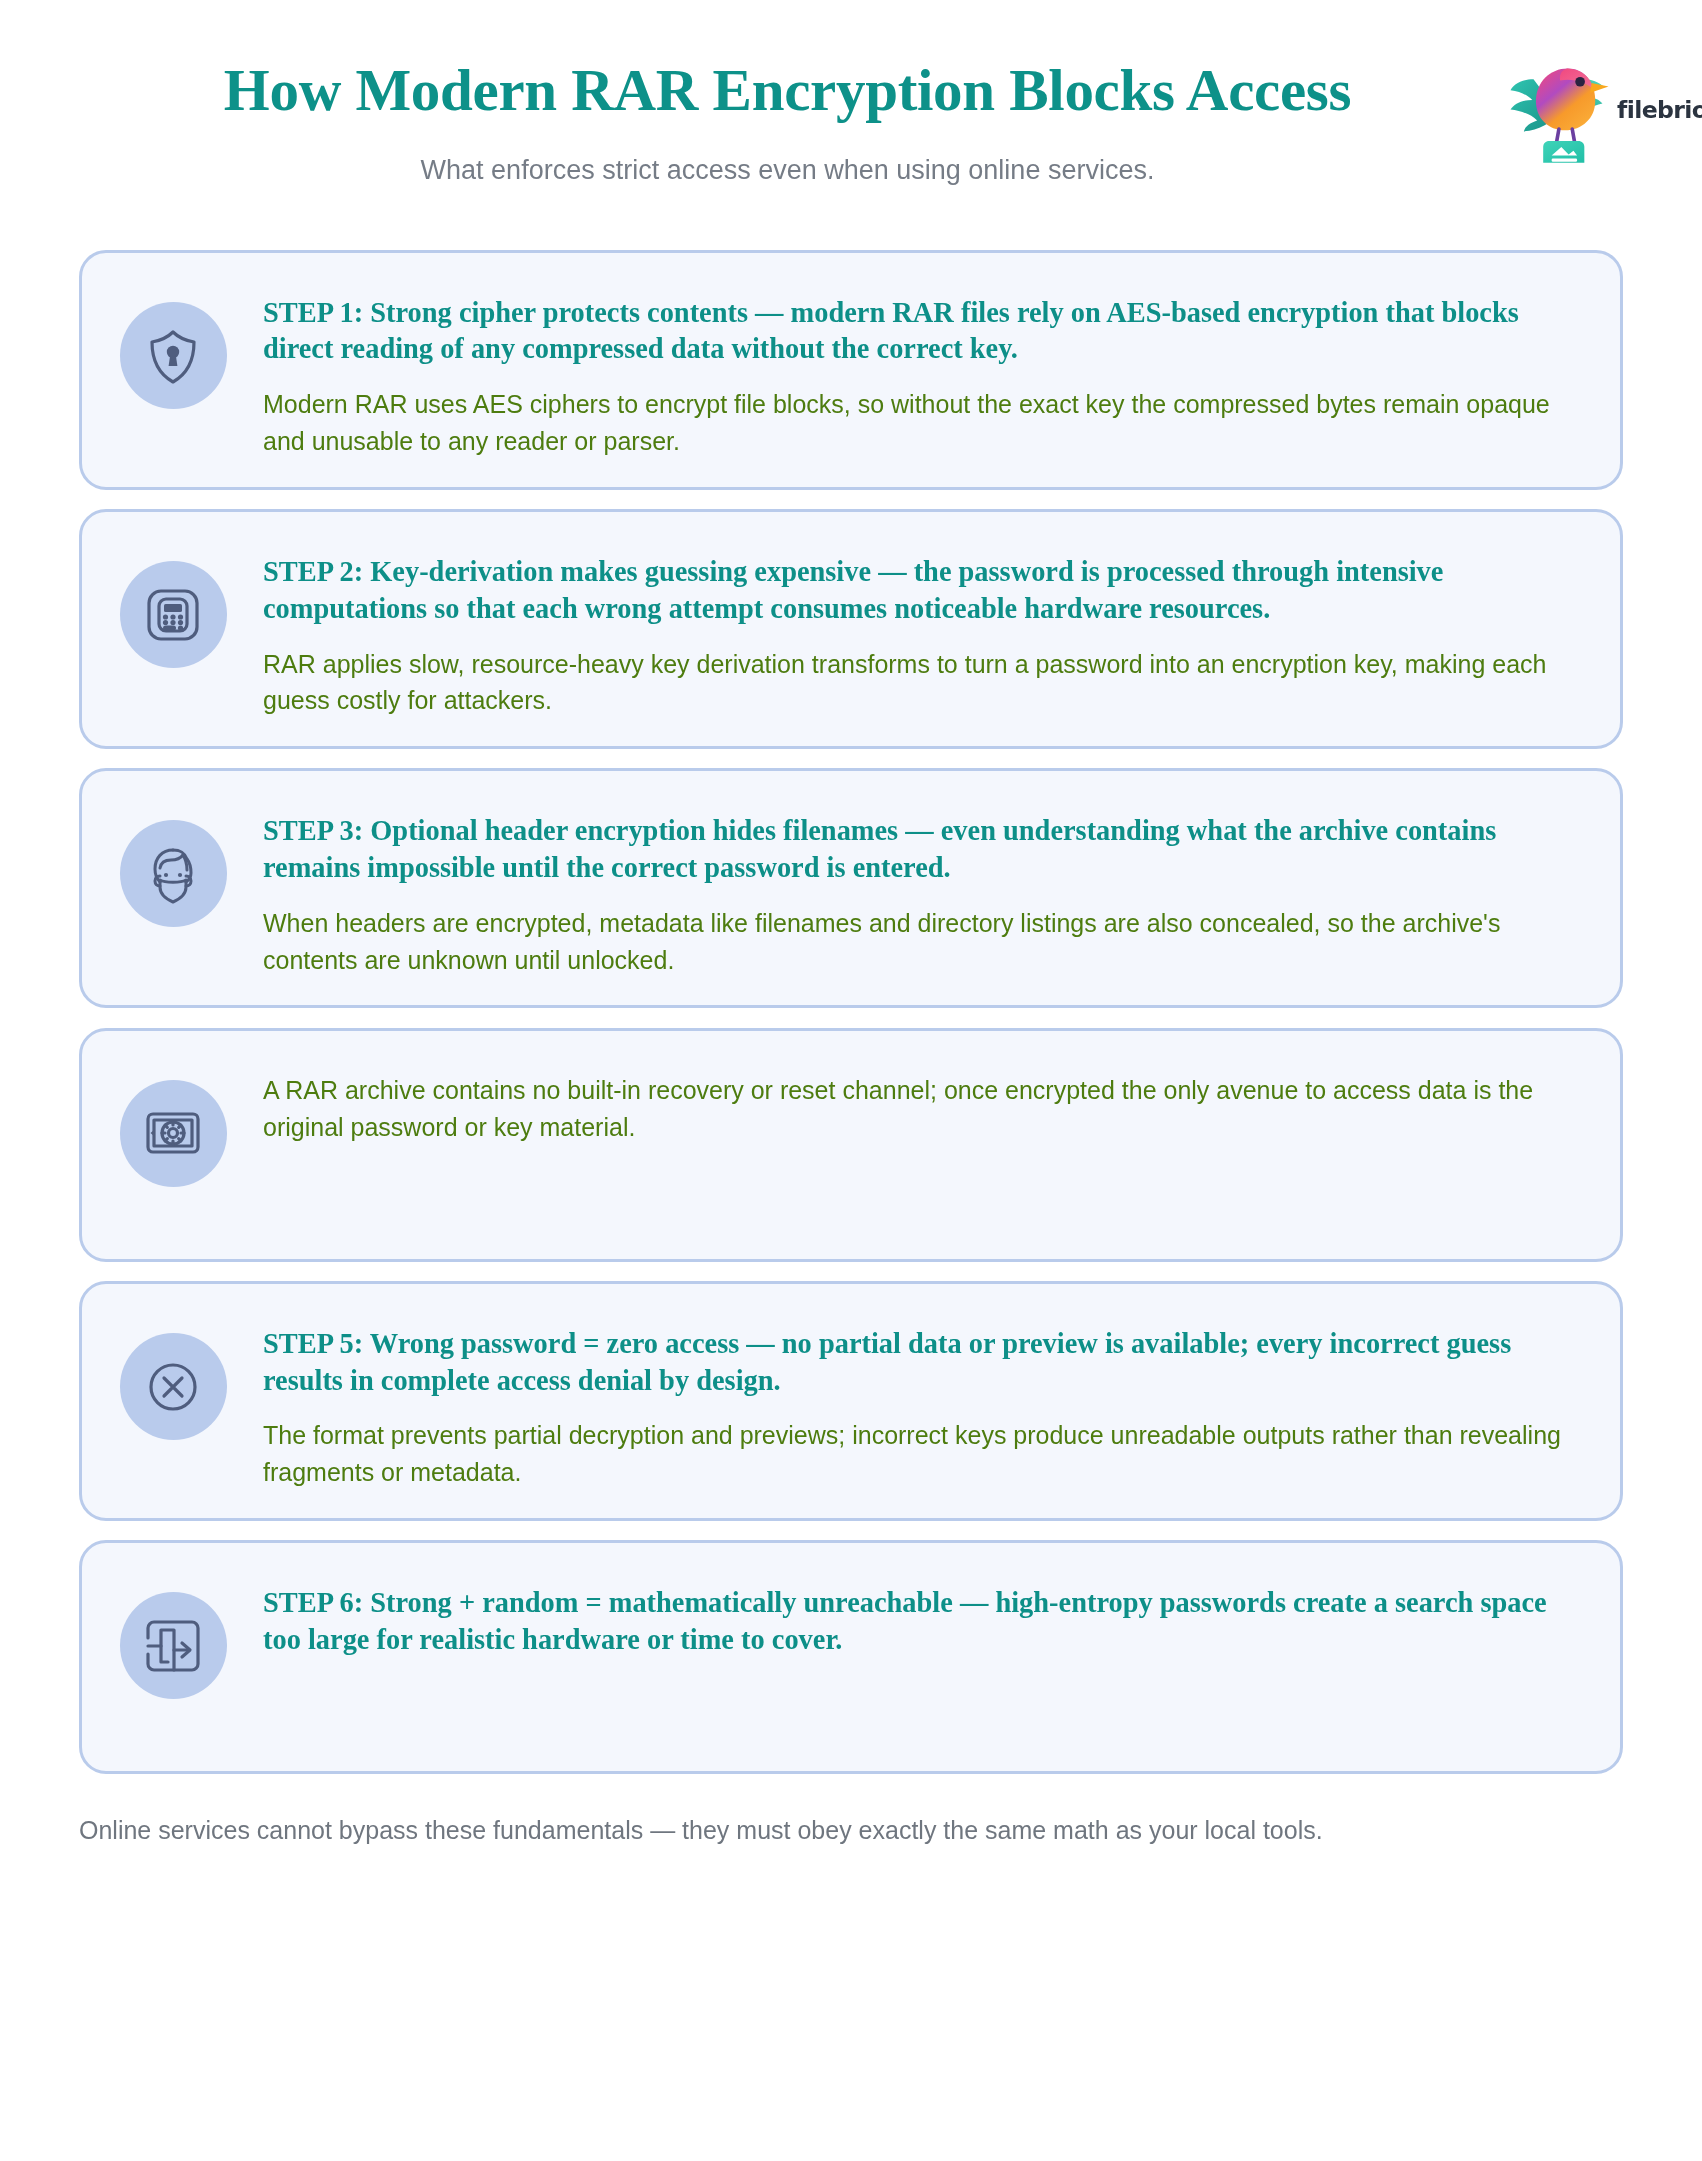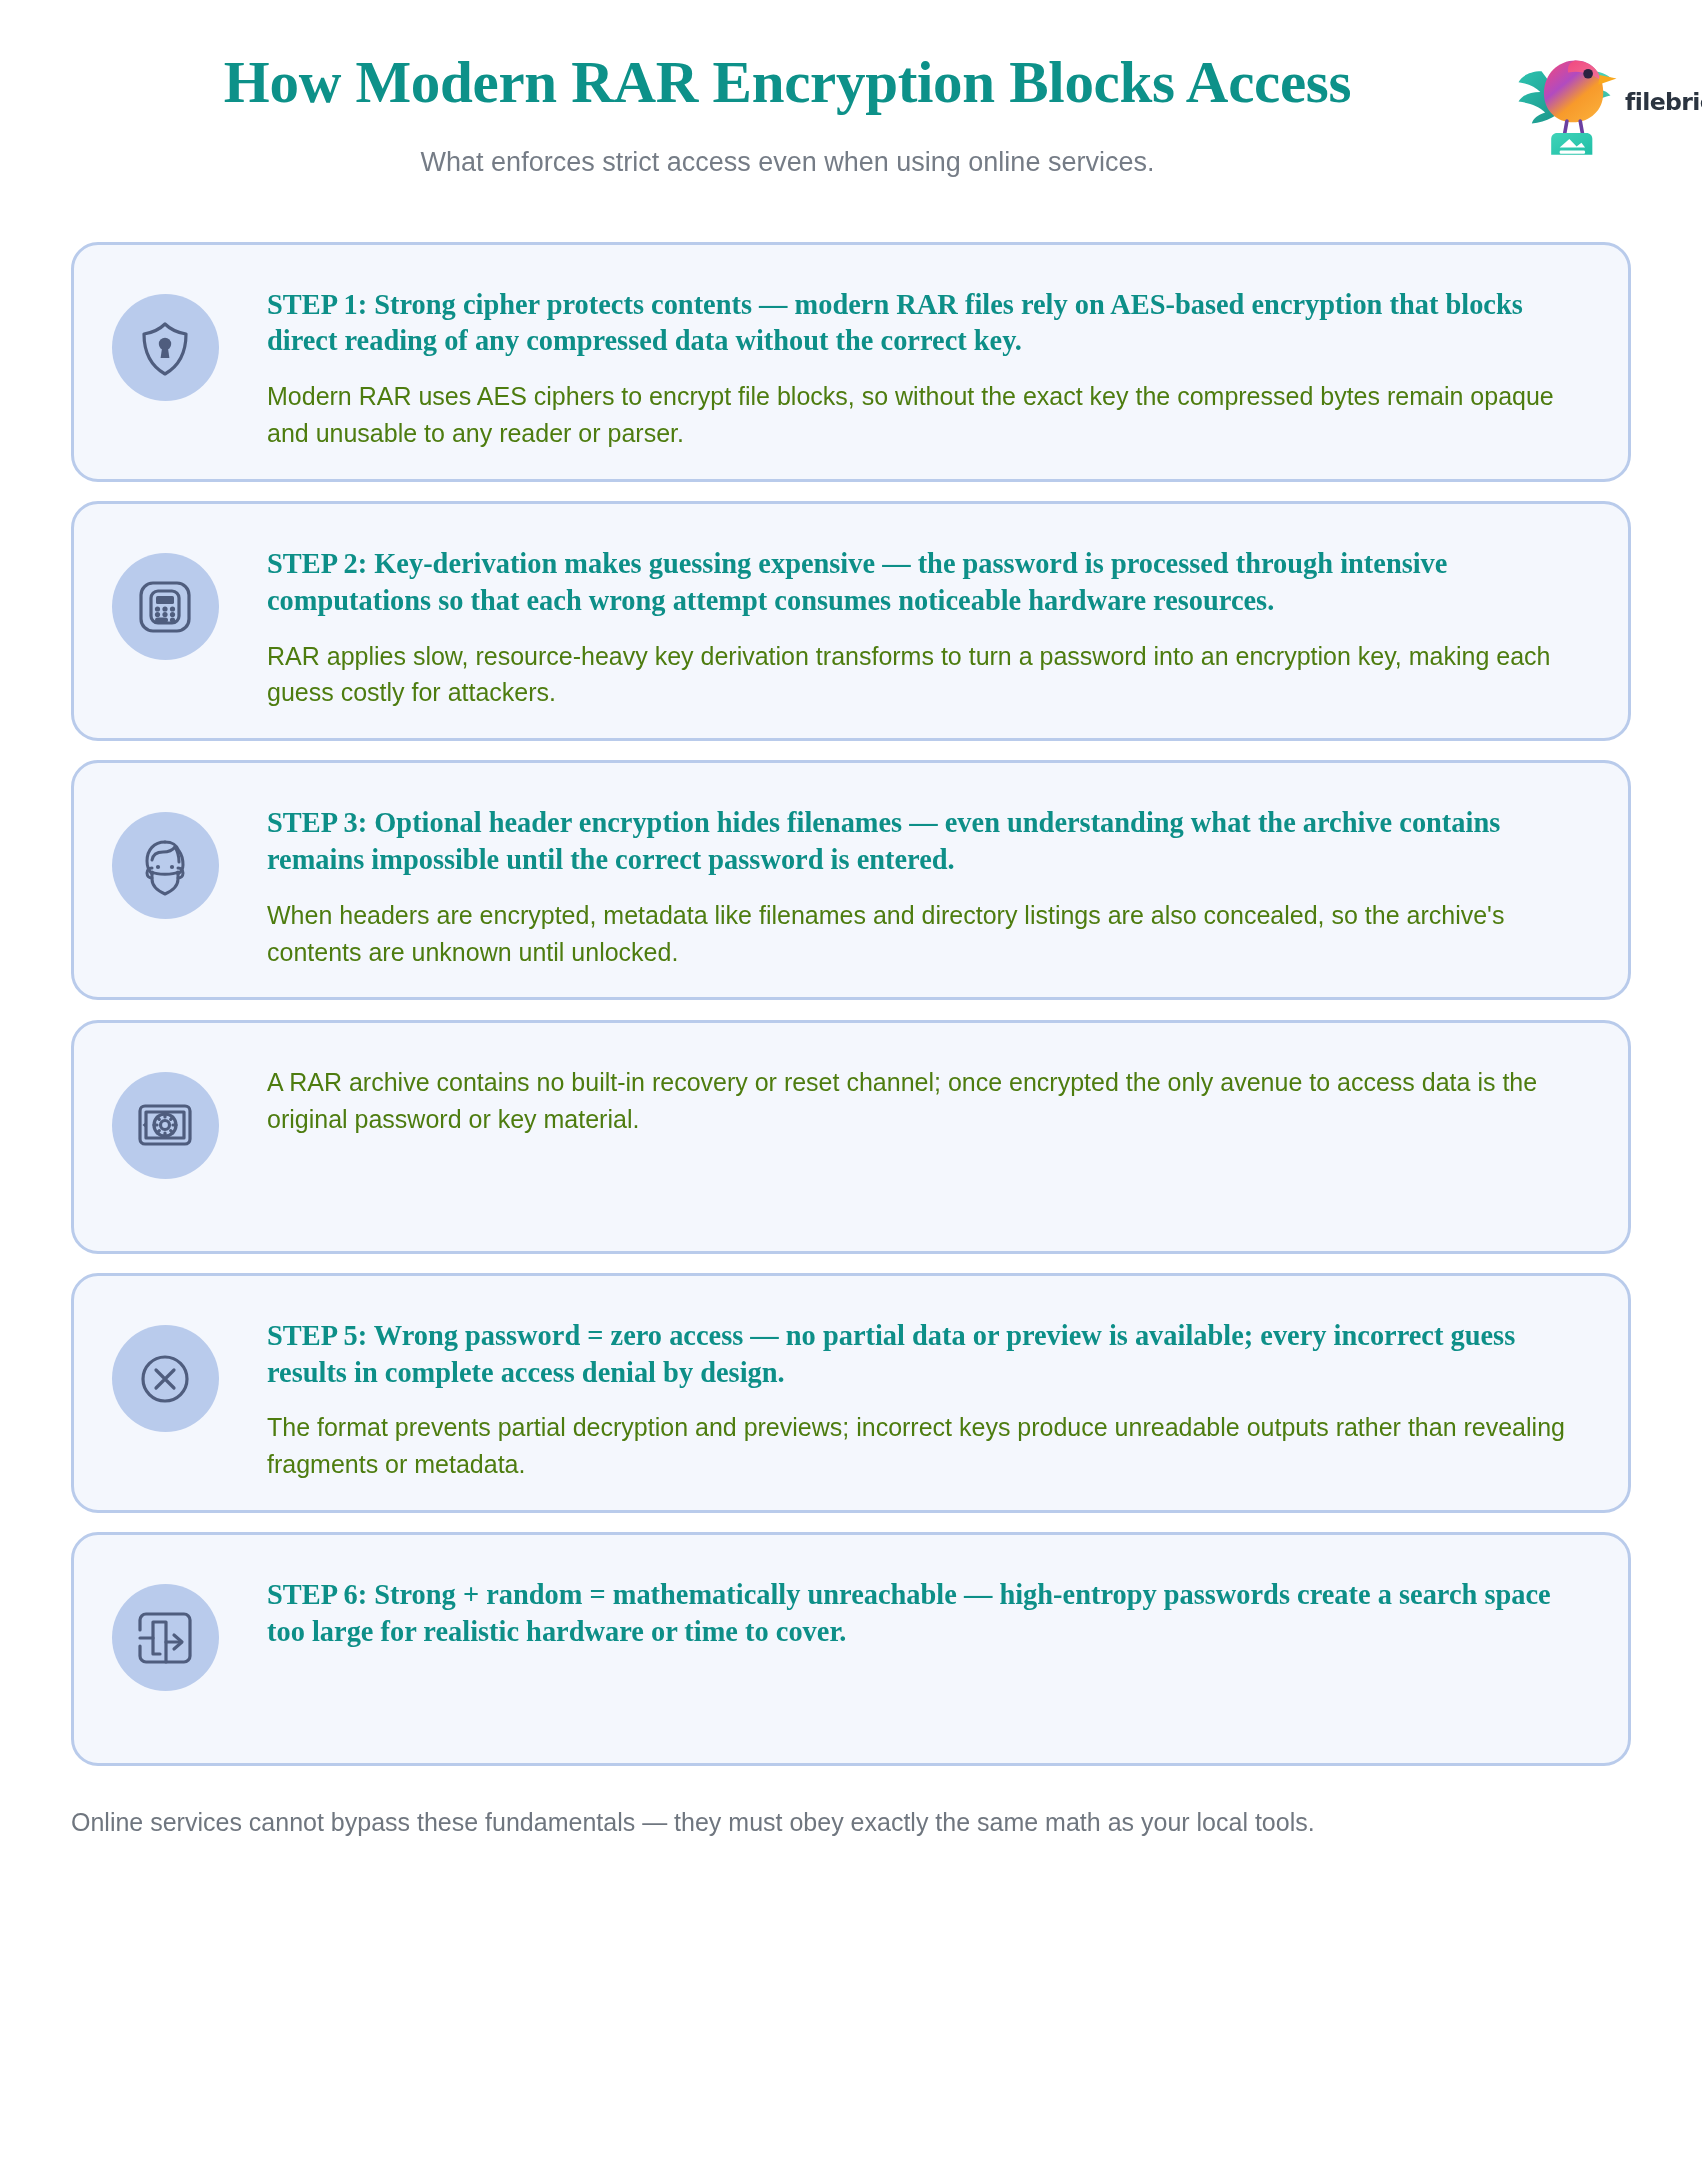--- a/index.html
+++ b/index.html
@@ -12,21 +12,21 @@
   body {
     font-family: "Liberation Sans", sans-serif;
     -webkit-font-smoothing: antialiased;
   }
 
   .page {
     width: 1702px;
     min-height: 2161px;
     background: #ffffff;
     position: relative;
-    padding: 0;
+    padding: 8px;
   }
 
   
   .header {
     position: relative;
     padding: 52px 0 0 0;
     height: 230px;
   }
 
   .title {
@@ -79,21 +79,20 @@
   }
 
   .card {
     background: #f4f7fd;
     border: 3px solid #b9cbeb;
     border-radius: 27px;
     display: flex;
     align-items: flex-start;
     padding: 27px 36px 27px 31px;
     min-height: 234px;
-    gap: 12px;
   }
 
   .card-icon-wrap {
     flex: 0 0 auto;
     width: 120px;
     display: flex;
     justify-content: center;
     padding-top: 22px;
   }
 

